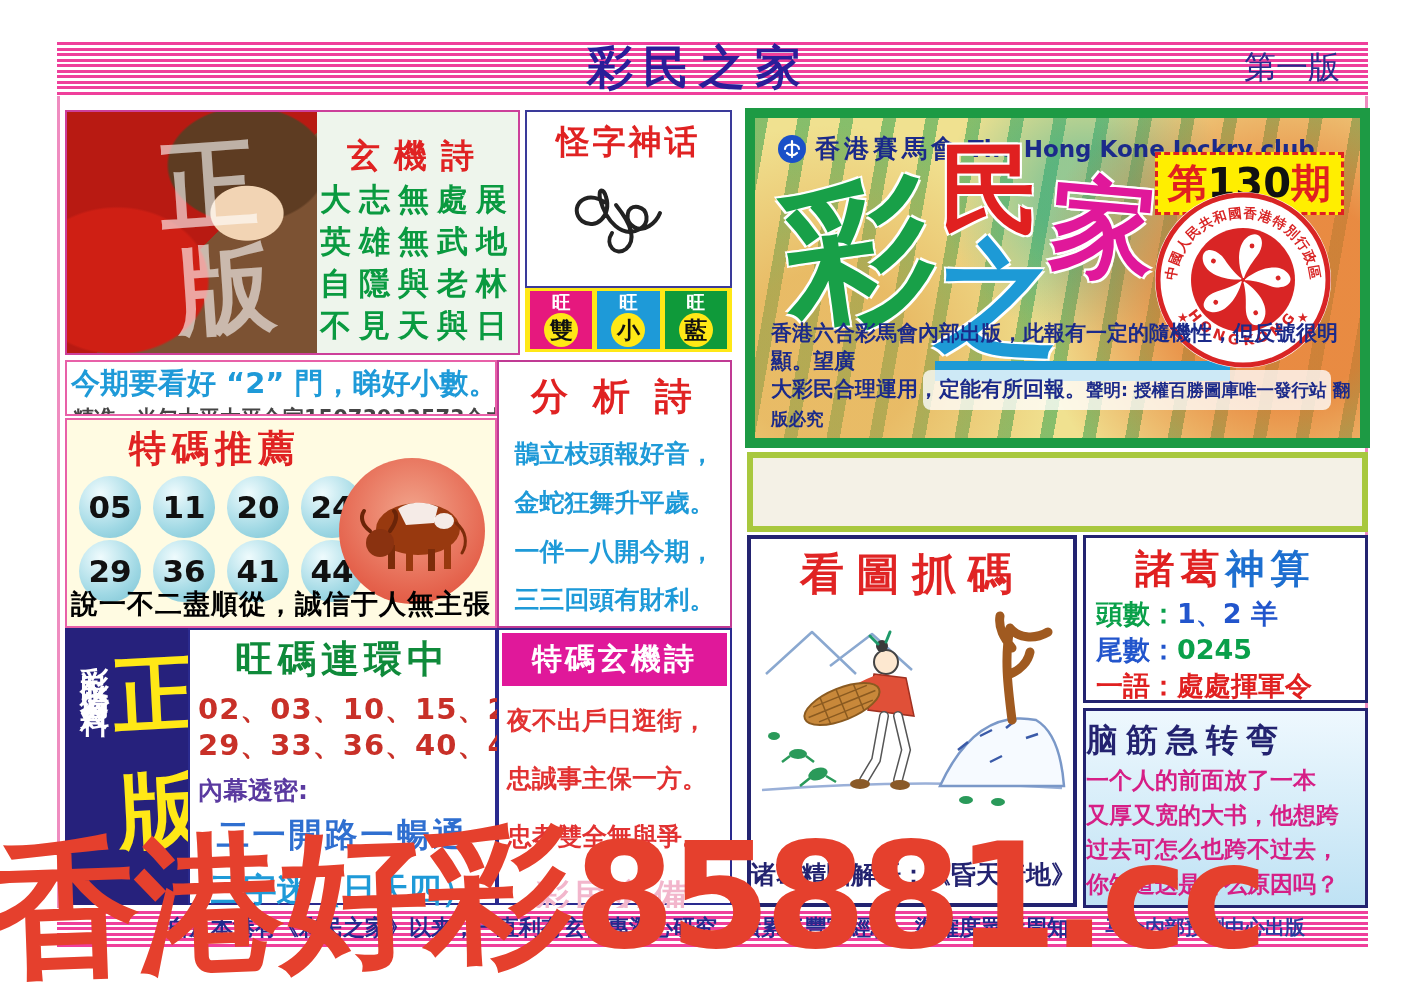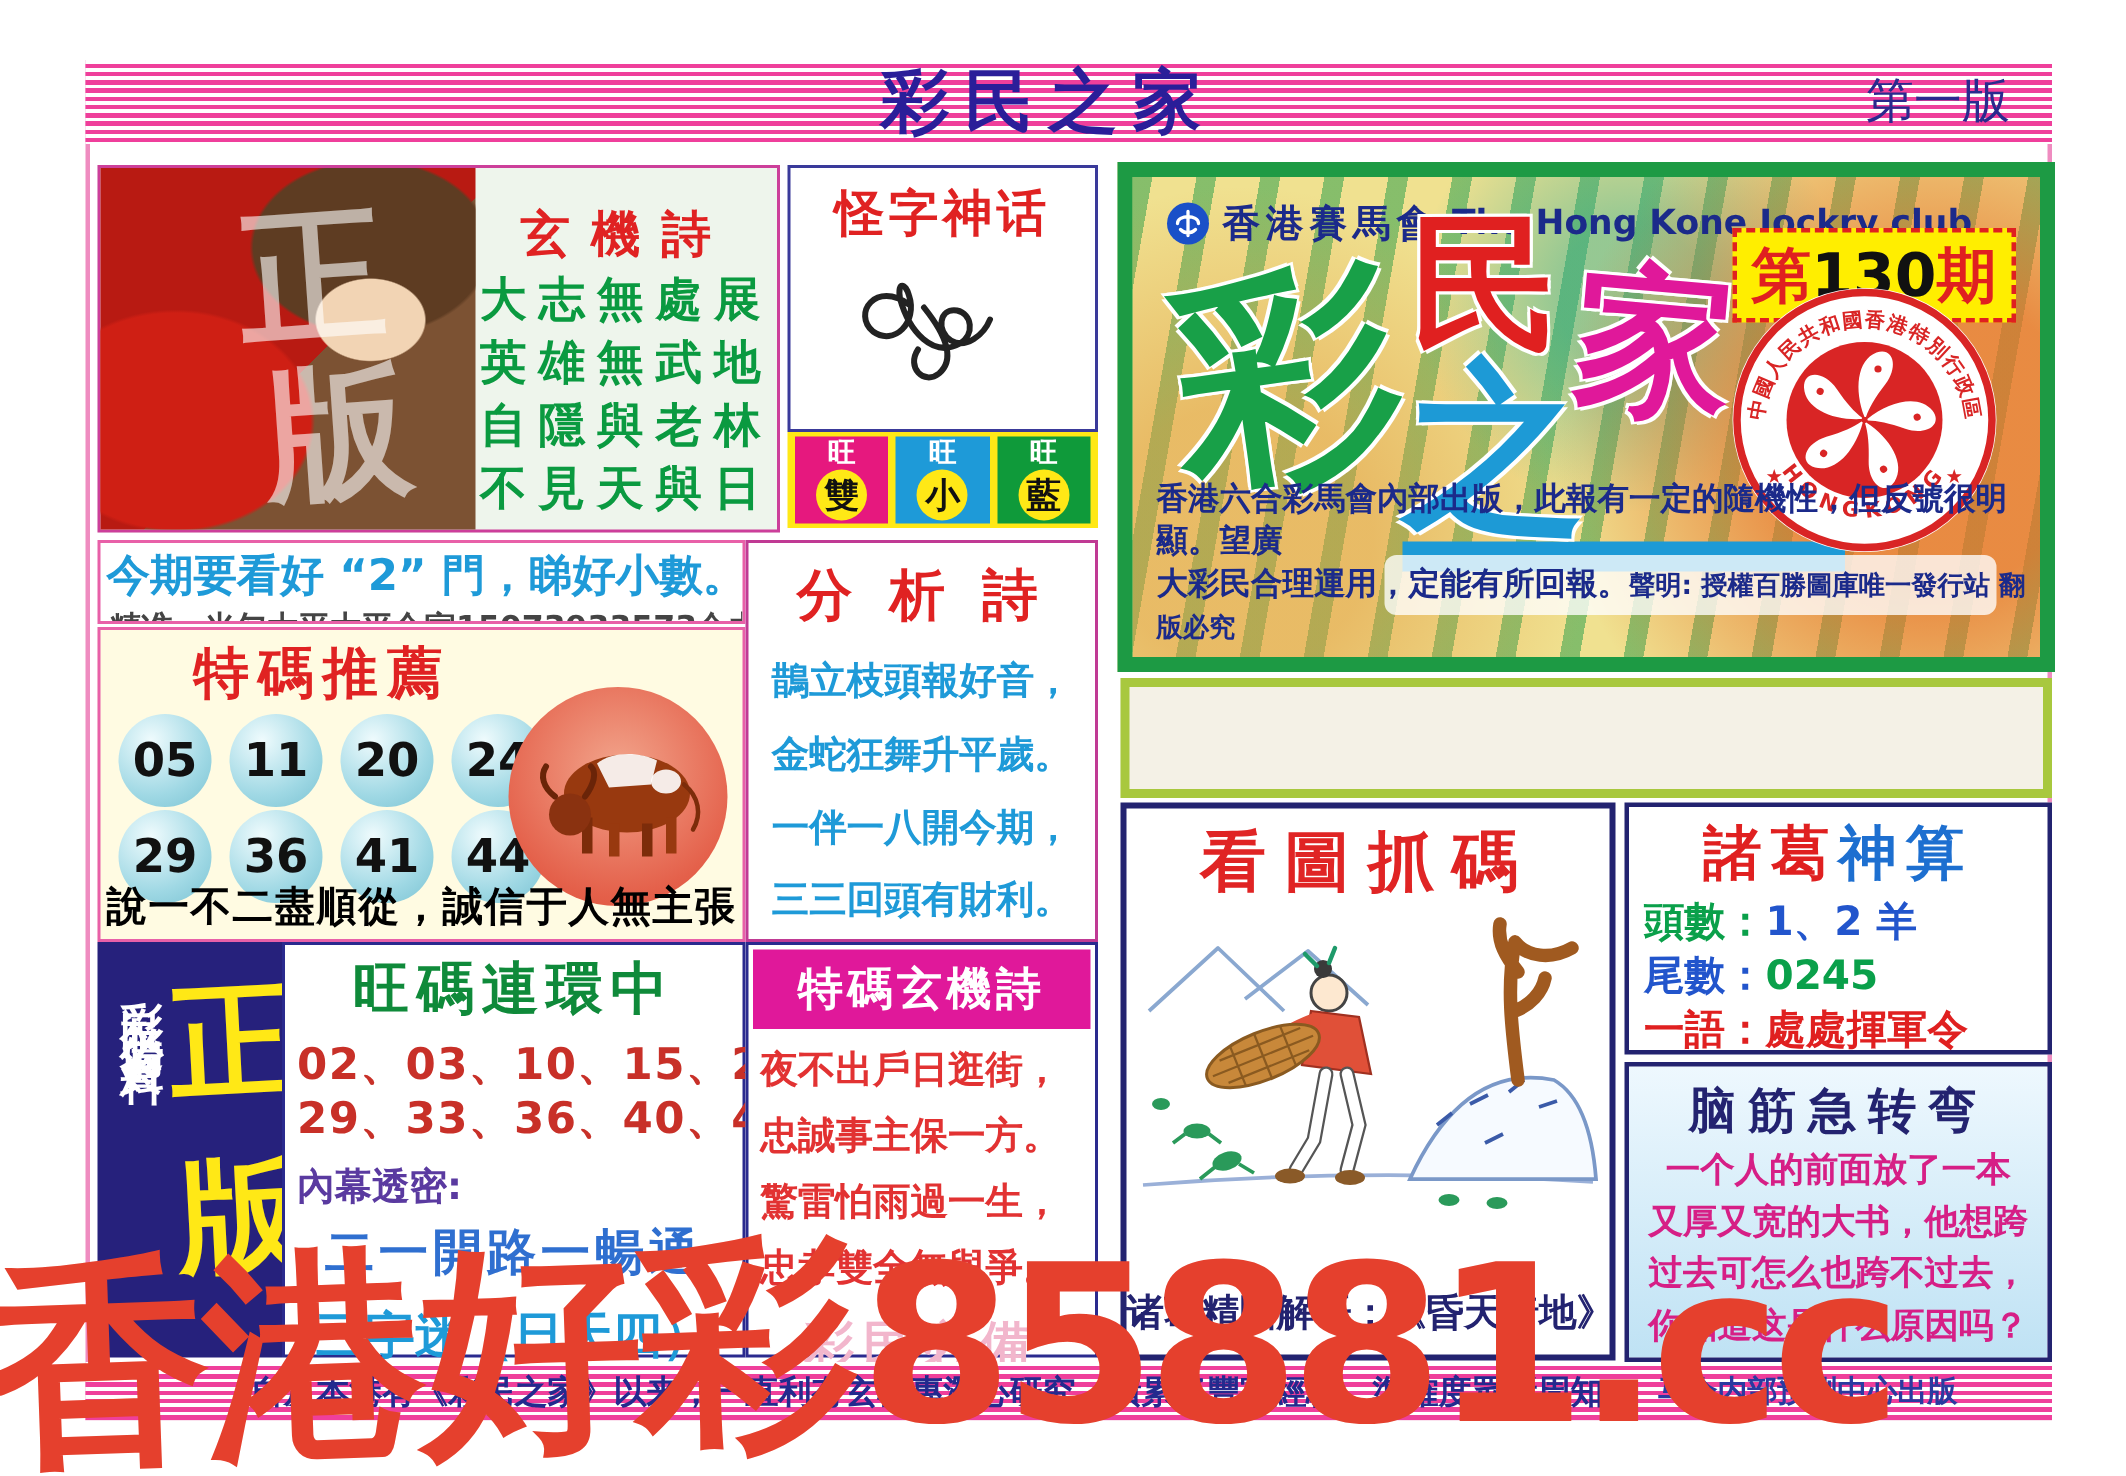--- a/index.html
+++ b/index.html
@@ -86,21 +86,21 @@
   .kantu{position:absolute;left:747px;top:535px;width:330px;height:372px;border:4px solid #232370;box-sizing:border-box;background:#fff;text-align:center;}
   .kantu .ttl{font-family:"DejaVu Serif","Liberation Serif",serif;color:#e02424;font-size:44px;font-weight:900;letter-spacing:12px;margin-top:6px;white-space:nowrap;}
   .kantu .cap{color:#232370;font-size:25px;font-weight:900;white-space:nowrap;margin-top:2px;}
   .zhuge{position:absolute;left:1083px;top:535px;width:285px;height:168px;border:3px solid #232370;box-sizing:border-box;background:#fff;padding:4px 10px;}
   .zhuge .ttl{font-size:39px;font-weight:900;letter-spacing:6px;text-align:center;}
   .zhuge .red{color:#e02020;} .zhuge .blue{color:#1d6fd0;}
   .zg-row{font-size:27px;font-weight:900;margin-top:0;white-space:nowrap;}
   .zg-row .lab1{color:#0aa04a;} .zg-row .val1{color:#2255cc;}
   .zg-row .lab2{color:#2255cc;} .zg-row .val2{color:#0aa04a;}
   .zg-row .lab3{color:#e02020;} .zg-row .val3{color:#e02020;}
-  .naojin{position:absolute;left:1083px;top:708px;width:285px;height:200px;border:3px solid #232370;box-sizing:border-box;background:linear-gradient(180deg,#eef8fe,#bfe2f4);text-align:center;}
+  .naojin{position:absolute;left:1083px;top:708px;width:285px;height:200px;border:3px solid #232370;box-sizing:border-box;background:linear-gradient(180deg,#eef8fe,#bfe2f4);}
   .naojin .ttl{color:#232370;font-size:32px;font-weight:900;letter-spacing:8px;margin-top:8px;}
   .naojin .ln{color:#d61f86;font-size:23px;font-weight:900;line-height:1.5;white-space:nowrap;}
   
   .bottom-band{position:absolute;left:57px;top:908px;width:1311px;height:39px;display:flex;align-items:center;white-space:nowrap;overflow:hidden;}
   .bottom-band .line{margin-left:110px;color:#232a8e;font-size:22px;font-weight:900;}
   .bottom-band .pub{margin-left:14px;color:#2a3aa0;font-size:20px;font-weight:900;}
   .watermark{position:absolute;left:-8px;top:828px;z-index:60;white-space:nowrap;color:#e5402d;font-weight:900;line-height:1;}
   .watermark .cjk{display:inline-block;font-size:148px;transform:rotate(-2deg);letter-spacing:-4px;}
   .watermark .code{display:inline-block;font-size:146px;letter-spacing:-6px;transform:translateY(-6px);}
 </style>
@@ -207,21 +207,20 @@
     <div class="lbl">內幕透密:</div>
     <div class="open">二一開路一暢通</div>
     <div class="rid">三字迷（日天四）</div>
   </div>
 
   <div class="temaxj">
     <div class="hdr">特碼玄機詩</div>
     <div class="poem">
       <div class="ln">夜不出戶日逛街，</div>
       <div class="ln">忠誠事主保一方。</div>
-      <div class="ln">驚雷怕雨過一生，</div>
       <div class="ln">忠孝雙全無與爭。</div>
     </div>
     <div class="faint">彩民必備</div>
   </div>
 
   <div class="masthead">
     <div class="mh-logo-row">
       <svg width="30" height="30" viewBox="0 0 30 30">
         <circle cx="15" cy="15" r="14" fill="#1a50c8"></circle>
         <path d="M8,15 C8,9 22,9 22,15 M15,7 L15,23 M10,19 C13,22 17,22 20,19" stroke="#fff" stroke-width="2.2" fill="none" stroke-linecap="round"></path>

